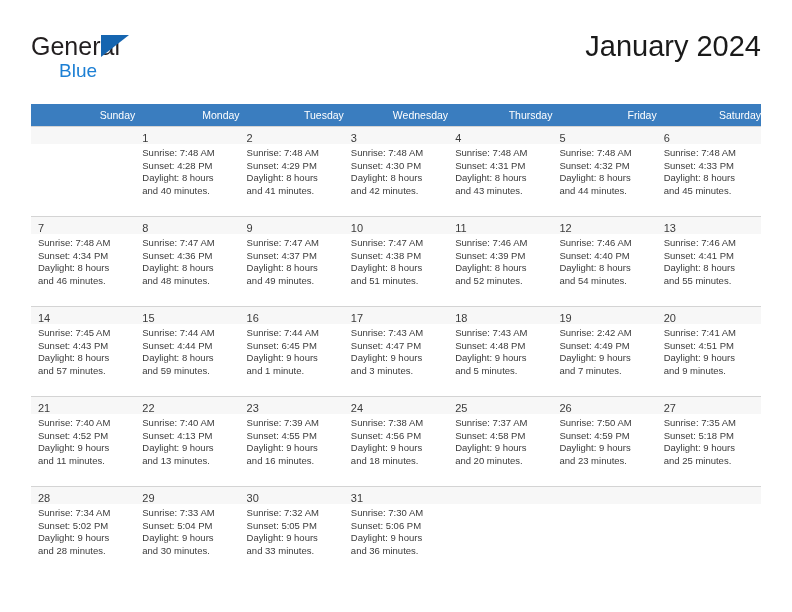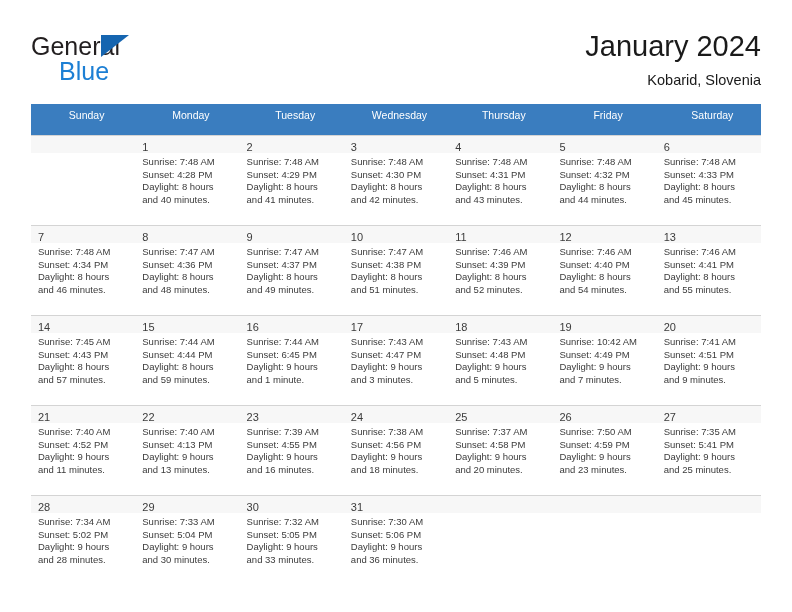--- a/index.html
+++ b/index.html
@@ -51,21 +51,21 @@
     top: 3px;
     width: 0;
     height: 0;
     border-left: 28px solid #1565b0;
     border-bottom: 22px solid transparent;
   }
   .brand-blue {
     position: absolute;
     left: 28px;
     top: 25px;
-    font-size: 25px;
+    font-size: 19px;
     line-height: 28px;
     color: #1c7fd4;
   }
 
   .title-wrap {
     position: absolute;
     right: 0;
     top: 0;
     text-align: right;
   }
@@ -92,22 +92,22 @@
     top: 104px;
     width: 730px;
     border-collapse: collapse;
     table-layout: fixed;
   }
   .calendar th {
     background: #3a7dbf;
     color: #ffffff;
     font-size: 10.5px;
     font-weight: normal;
-    text-align: center;
-    padding: 5px 0 14px 7px;
+    text-align: right;
+    padding: 5px 0 5px 7px;
     height: 12px;
     border: none;
   }
   .calendar td {
     vertical-align: top;
     padding: 0;
     border: none;
     width: 104.28px;
     height: 76px;
   }
@@ -147,21 +147,20 @@
   <div class="header">
 
     <div class="brand">
       <span class="brand-general">General</span>
       <span class="brand-tri"></span>
       <span class="brand-blue">Blue</span>
     </div>
 
     <div class="title-wrap">
       <h1 class="cal-title">January 2024</h1>
-      <p class="cal-sub">Kobarid, Slovenia</p>
     </div>
 
   </div>
 
   <table class="calendar">
     <thead>
       <tr>
         <th>Sunday</th>
         <th>Monday</th>
         <th>Tuesday</th>
@@ -386,21 +385,21 @@
                 <div class="cell-line">Sunset: 4:48 PM</div>
                 <div class="cell-line">Daylight: 9 hours</div>
                 <div class="cell-line">and 5 minutes.</div>
               </div>
             </div>
           </td>
         <td>
             <div class="cell">
               <div class="daynum-bar"><span class="daynum">19</span></div>
               <div class="cell-body">
-                <div class="cell-line">Sunrise: 10:42 AM</div>
+                <div class="cell-line">Sunrise: 2:42 AM</div>
                 <div class="cell-line">Sunset: 4:49 PM</div>
                 <div class="cell-line">Daylight: 9 hours</div>
                 <div class="cell-line">and 7 minutes.</div>
               </div>
             </div>
           </td>
         <td>
             <div class="cell">
               <div class="daynum-bar"><span class="daynum">20</span></div>
               <div class="cell-body">
@@ -478,21 +477,21 @@
                 <div class="cell-line">Daylight: 9 hours</div>
                 <div class="cell-line">and 23 minutes.</div>
               </div>
             </div>
           </td>
         <td>
             <div class="cell">
               <div class="daynum-bar"><span class="daynum">27</span></div>
               <div class="cell-body">
                 <div class="cell-line">Sunrise: 7:35 AM</div>
-                <div class="cell-line">Sunset: 5:41 PM</div>
+                <div class="cell-line">Sunset: 5:18 PM</div>
                 <div class="cell-line">Daylight: 9 hours</div>
                 <div class="cell-line">and 25 minutes.</div>
               </div>
             </div>
           </td>
       </tr>
 
       <tr>
         <td>
             <div class="cell">

